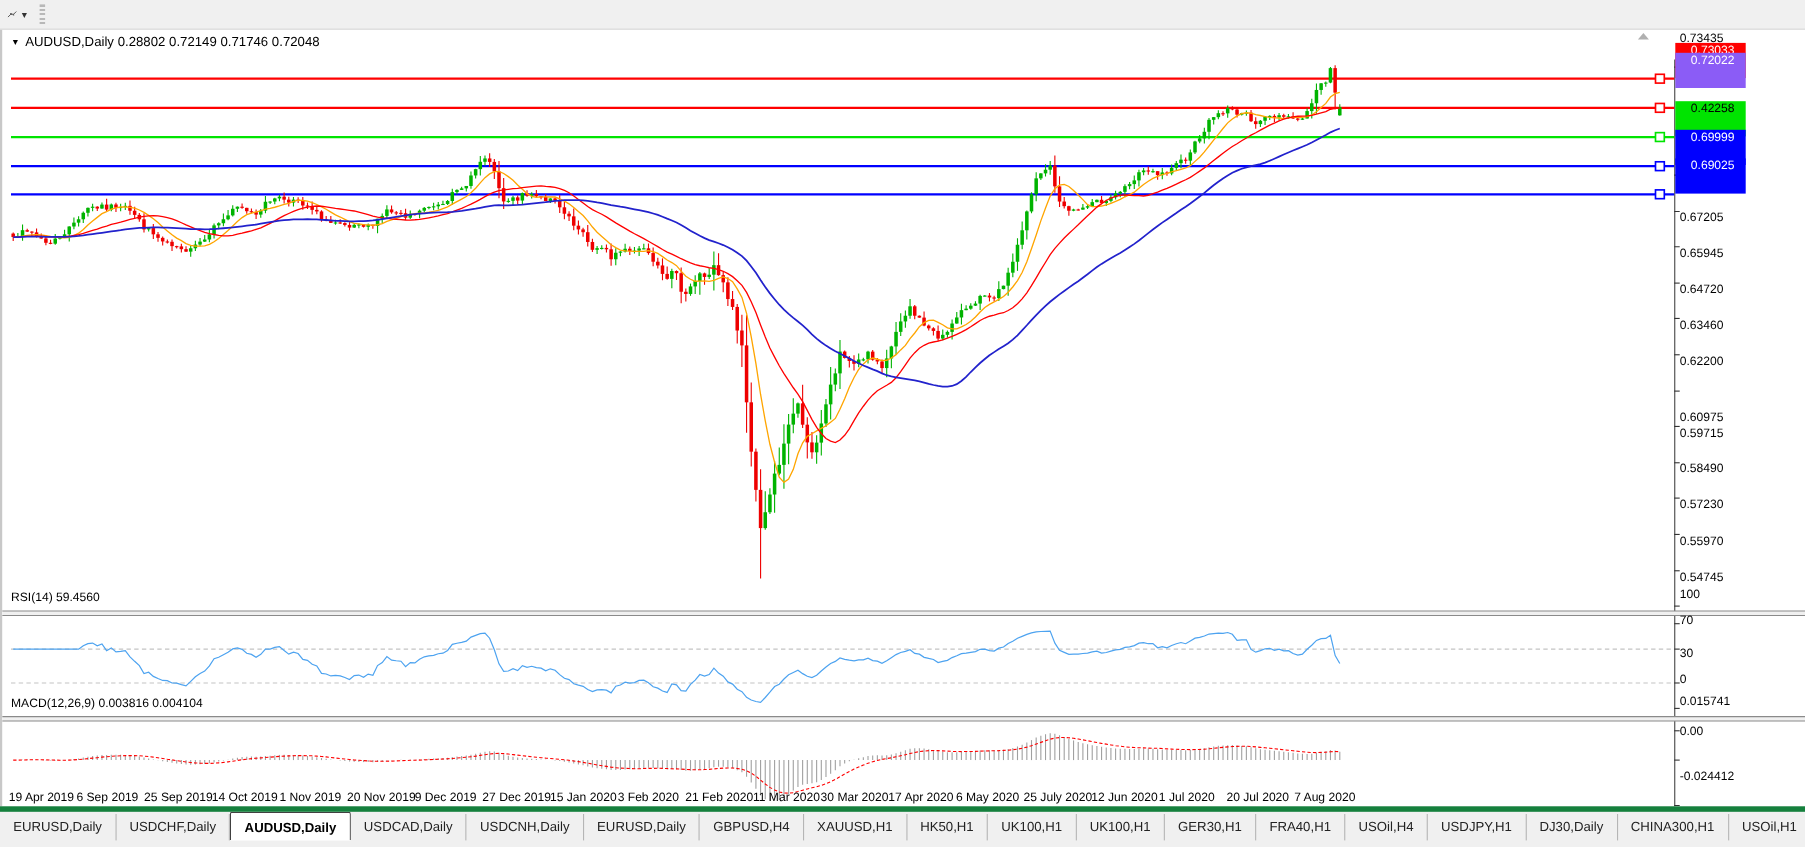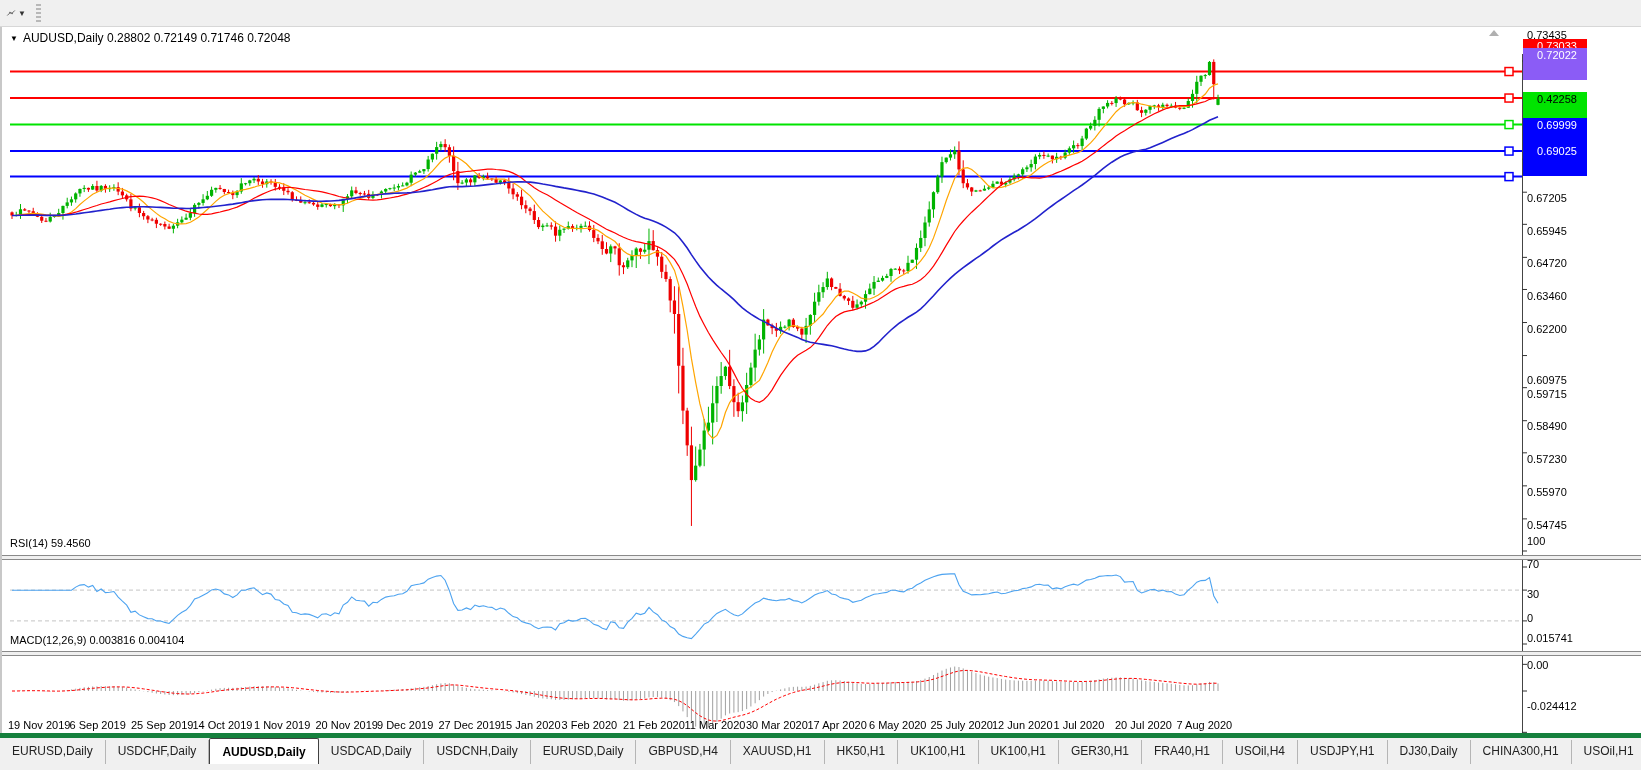--- a/index.html
+++ b/index.html
@@ -1001,21 +1001,21 @@
     <div class="hline-label" style="top: 91.5768px; background: rgb(0, 228, 0); color: rgb(0, 0, 0);">0.42258</div>
     <div class="hline-label" style="top: 118.082px; background: rgb(0, 0, 255); color: rgb(255, 255, 255);">0.69999</div>
     <div class="hline-label" style="top: 143.618px; background: rgb(0, 0, 255); color: rgb(255, 255, 255);">0.69025</div>
     <div class="tick-label" style="top: 535.5px;">100</div>
     <div class="tick-label" style="top: 558.6px;">70</div>
     <div class="tick-label" style="top: 589.4px;">30</div>
     <div class="tick-label" style="top: 612.5px;">0</div>
     <div class="tick-label" style="top: 632.85px;">0.015741</div>
     <div class="tick-label" style="top: 659.5px;">0.00</div>
     <div class="tick-label" style="top: 700.83px;">-0.024412</div>
-    <div class="date-label" style="left: 8px;">19 Nov 2019</div>
+    <div class="date-label" style="left: 8px;">19 Apr 2019</div>
     <div class="date-label" style="left: 69.5px; text-align: right;">6 Sep 2019</div>
     <div class="date-label" style="left: 131px;">25 Sep 2019</div>
     <div class="date-label" style="left: 192.5px;">14 Oct 2019</div>
     <div class="date-label" style="left: 254px;">1 Nov 2019</div>
     <div class="date-label" style="left: 315.5px;">20 Nov 2019</div>
     <div class="date-label" style="left: 377px;">9 Dec 2019</div>
     <div class="date-label" style="left: 438.5px;">27 Dec 2019</div>
     <div class="date-label" style="left: 500px;">15 Jan 2020</div>
     <div class="date-label" style="left: 561.5px;">3 Feb 2020</div>
     <div class="date-label" style="left: 623px;">21 Feb 2020</div>

